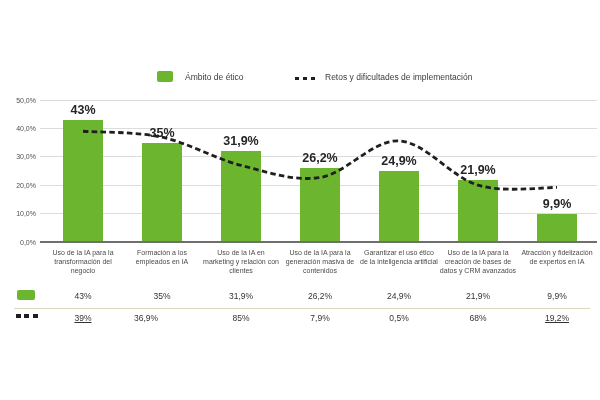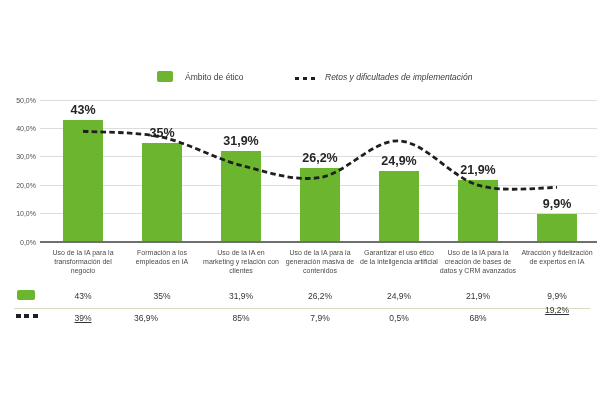--- a/index.html
+++ b/index.html
@@ -13,21 +13,21 @@
     background:var(--bar);border-radius:2px;
   }
   .legend-label-1{
     position:absolute;left:185px;top:72px;font-size:8.5px;color:#3c3c3c;line-height:11px;
   }
   .legend-swatch-line{
     position:absolute;left:295px;top:77px;width:24px;height:3px;
     background:repeating-linear-gradient(90deg,var(--line) 0 4.5px,transparent 4.5px 8px);
   }
   .legend-label-2{
-    position:absolute;left:325px;top:72px;font-size:8.5px;color:#3c3c3c;line-height:11px;font-style:italic;
+    position:absolute;left:325px;top:72px;font-size:8.5px;color:#3c3c3c;line-height:11px;
   }
   
   .gridline{position:absolute;height:1px;background:var(--grid);}
   .baseline{position:absolute;height:2px;background:var(--baseline);}
   .ytick{position:absolute;width:36px;text-align:right;font-size:7px;color:#4f4f4f;line-height:9px;}
   .bar{position:absolute;background:var(--bar);}
   .bar-label{position:absolute;text-align:center;font-size:12.5px;font-weight:700;color:#262626;line-height:14px;}
   .cat-label{position:absolute;text-align:center;font-size:7px;color:#4a4a4a;line-height:9px;}
   .tbl-val{position:absolute;text-align:center;font-size:8.5px;color:#333333;line-height:10px;}
   .tbl-swatch-bar{position:absolute;left:17px;top:290px;width:18px;height:10px;background:var(--bar);border-radius:2px;}
@@ -92,15 +92,15 @@
       <div class="tbl-val" style="left: 448px; width: 60px; top: 291px;">21,9%</div>
       <div class="tbl-val" style="left: 527px; width: 60px; top: 291px;">9,9%</div>
       <div class="tbl-sep" style="left: 14px; width: 576px; top: 308px;"></div>
       <div class="tbl-swatch-line"></div>
       <div class="tbl-val" style="left: 53px; width: 60px; top: 313px; text-decoration: underline;">39%</div>
       <div class="tbl-val" style="left: 116px; width: 60px; top: 313px;">36,9%</div>
       <div class="tbl-val" style="left: 211px; width: 60px; top: 313px;">85%</div>
       <div class="tbl-val" style="left: 290px; width: 60px; top: 313px;">7,9%</div>
       <div class="tbl-val" style="left: 369px; width: 60px; top: 313px;">0,5%</div>
       <div class="tbl-val" style="left: 448px; width: 60px; top: 313px;">68%</div>
-      <div class="tbl-val" style="left: 527px; width: 60px; top: 305px; text-decoration: underline;">19,2%</div>
+      <div class="tbl-val" style="left: 527px; width: 60px; top: 313px; text-decoration: underline;">19,2%</div>
     </div>
 </div>
 
 </body></html>

